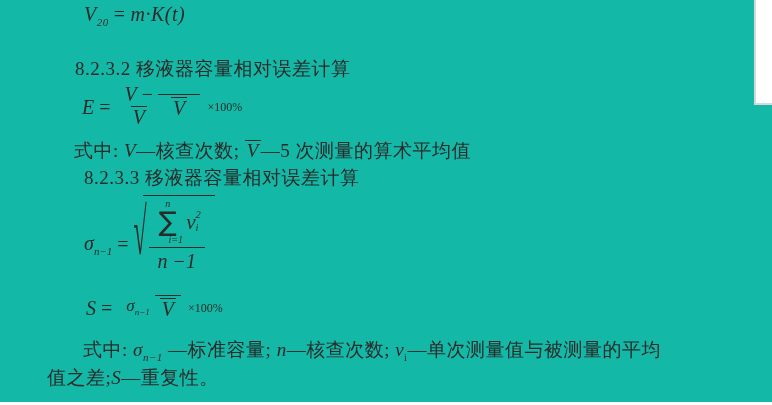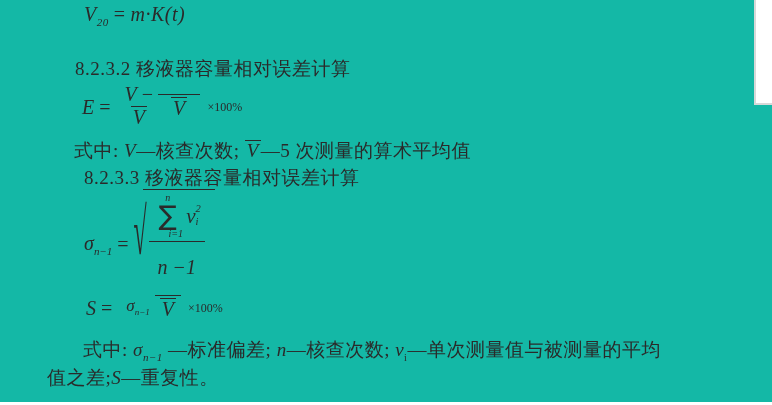--- a/index.html
+++ b/index.html
@@ -89,39 +89,39 @@
             <span class="lim-top">n</span>
             <span class="sym">∑</span>
             <span class="lim-bot">i=1</span>
           </span>
           <span class="it" style="font-size:21px;">v</span>
           <span class="supsub">
             <span>2</span>
             <span>i</span>
           </span>
         </span>
-        <span style="display:block; border-top:1.6px solid #2a2a2a; padding:14px 8px 0 8px; width:100%; box-sizing:border-box; text-align:center;font-style:italic;" class="it">n −1</span>
+        <span style="display:block; border-top:1.6px solid #2a2a2a; padding:2px 8px 0 8px; width:100%; box-sizing:border-box; text-align:center;font-style:italic;" class="it">n −1</span>
       </span>
     </span>
   </div>
 
   <div class="formula" style="left:86px; top:286px; height:44px;">
     <span class="it">S</span>
     <span class="eq">=</span>
     <span class="frac">
       <span class="num" style="font-size:17px;"><span class="it"><span>σ</span><sub class="s" style="font-size:9px;">n−1</sub></span></span>
       <span class="den"><span class="ovl">V</span></span>
     </span>
     <span class="times">×100%</span>
   </div>
 
   <div class="line" style="left:83px; top:337px;">
     <span>式中:</span>
     <span class="it"><span>σ</span><sub class="s">n−1</sub></span>
-    <span>—</span><span>标准偏差;</span>
+    <span>—</span><span>标准容量;</span>
     <span class="it">n</span><span>—</span><span>核查次数;</span>
     <span class="it"><span>v</span><sub class="s" style="font-style:normal; font-size:10px;">i</sub></span><span>—</span><span>单次测量值与被测量的平均</span>
   </div>
 
   <div class="line" style="left:47px; top:365px;">
     <span>值之差;</span><span class="it">S</span><span>—</span><span>重复性。</span>
   </div>
 
   <div class="corner-box"></div>
 

